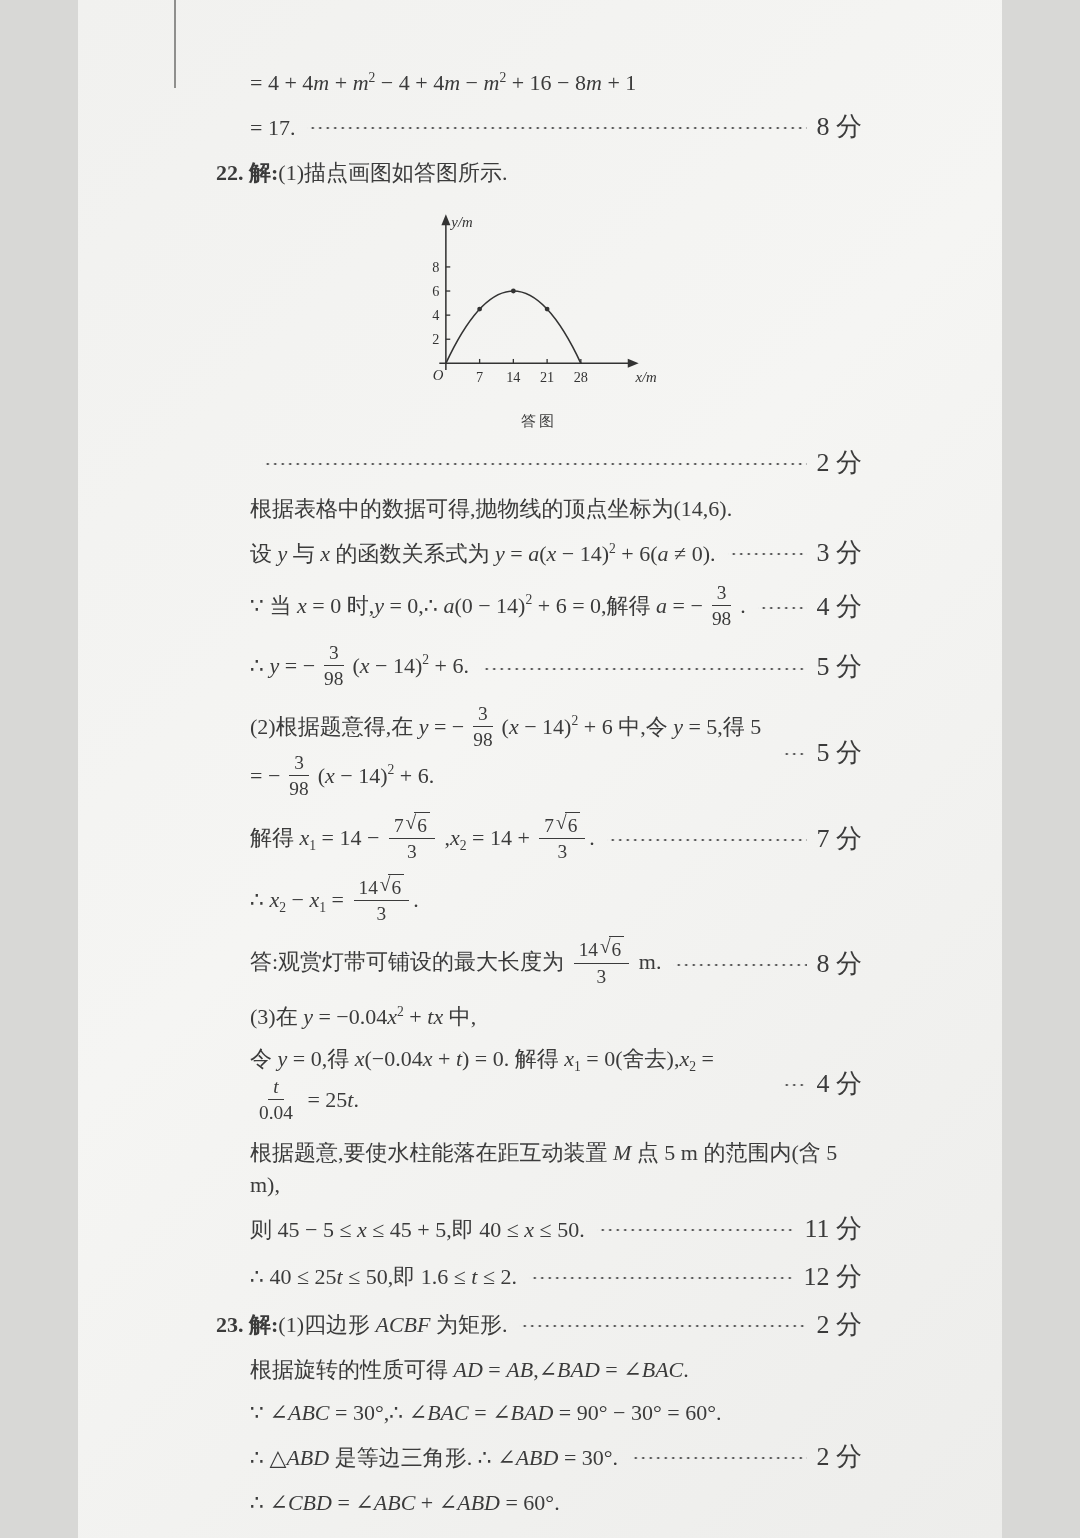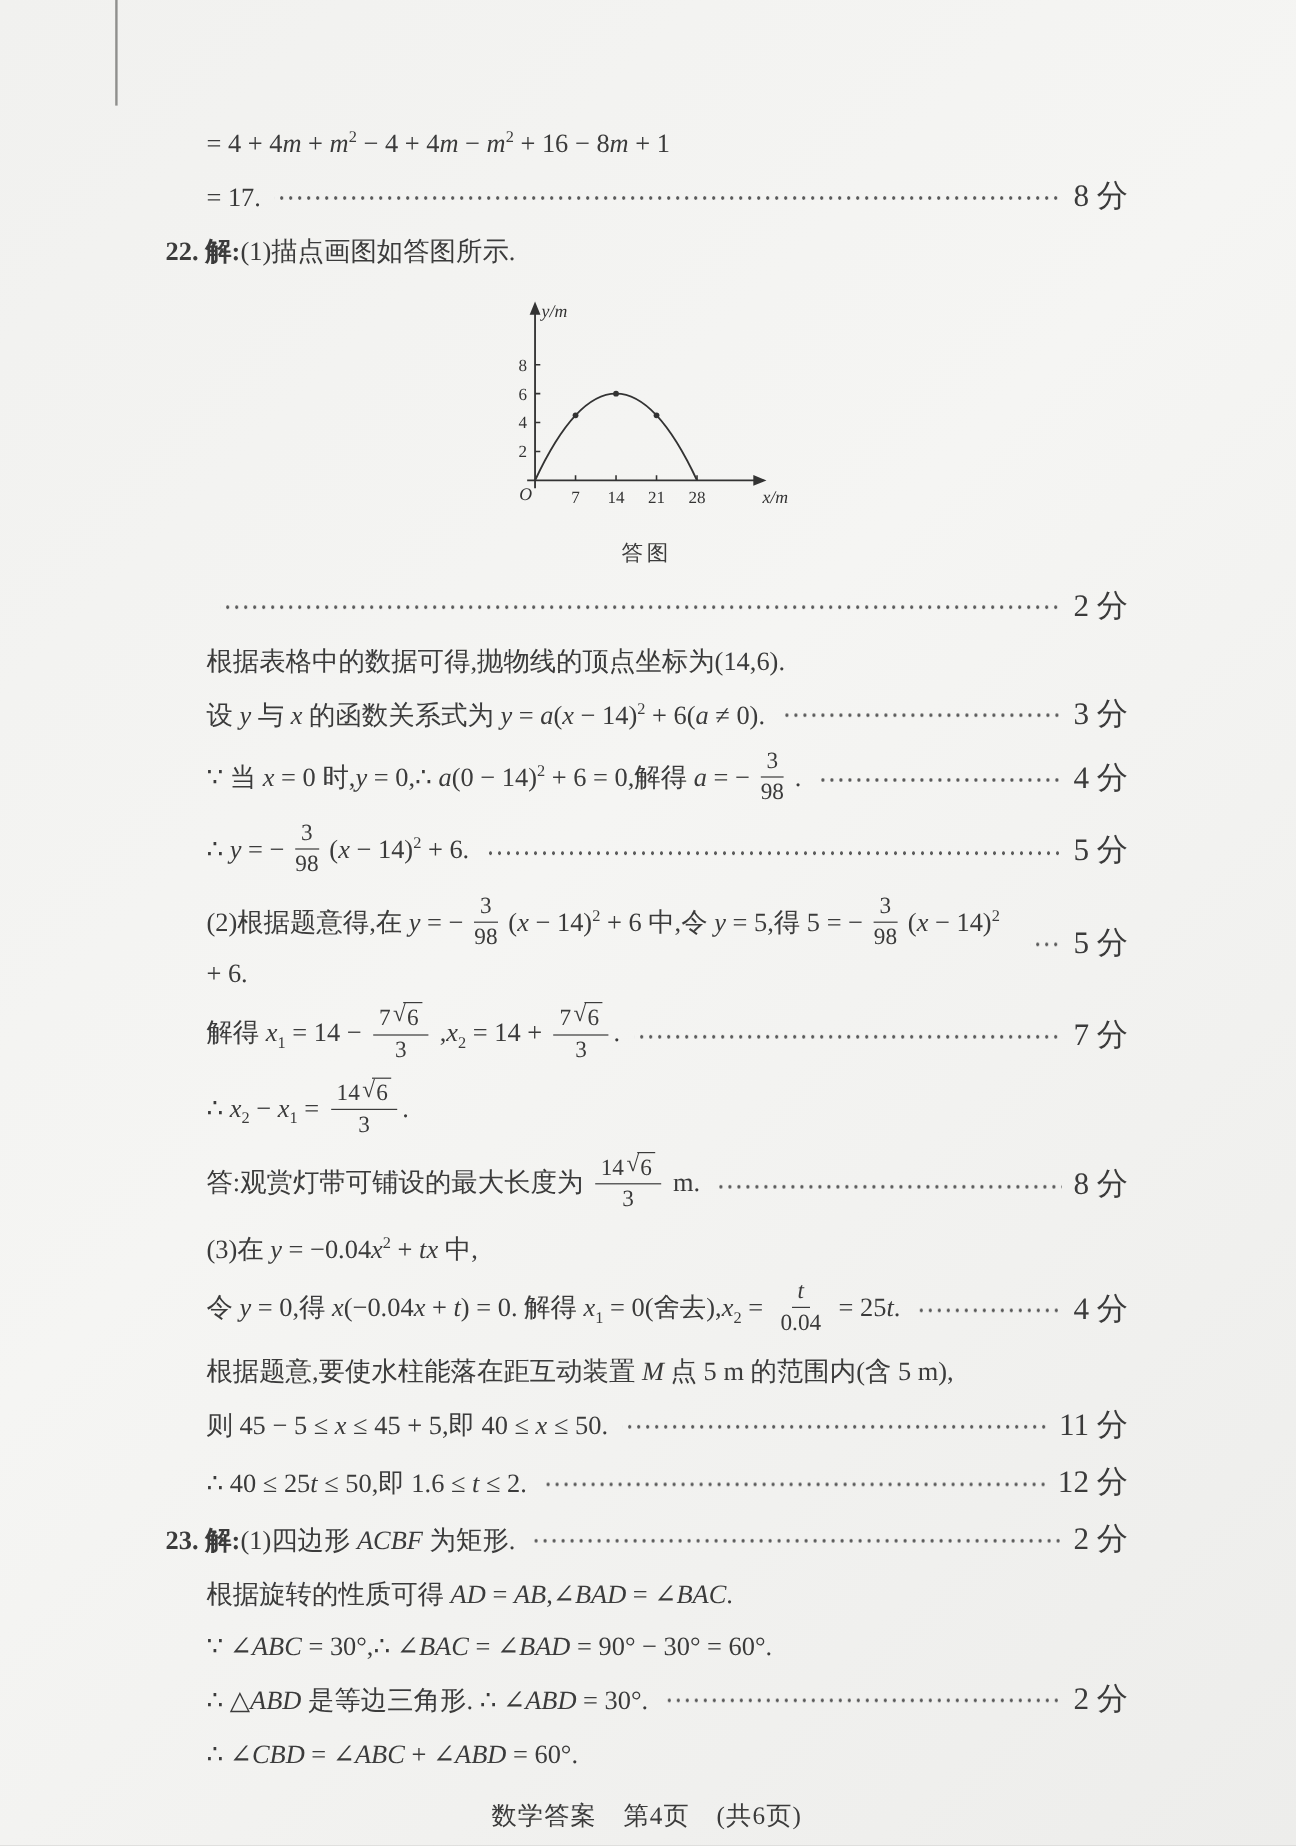--- a/index.html
+++ b/index.html
@@ -1,20 +1,20 @@
 <!DOCTYPE html>
 <html><head>
 <meta charset="utf-8">
 <style>
   html,body{margin:0;padding:0;background:#d8d8d6;}
   .page{
-    position:relative;width:1080px;height:1538px;margin:0 auto;overflow:hidden;
+    position:relative;width:924px;height:1538px;margin:0 auto;overflow:hidden;
     background:linear-gradient(135deg,#f1f1ef 0%,#f5f5f3 45%,#ededeb 100%);
     font-family:"Liberation Serif","DejaVu Serif","DejaVu Sans",serif;
-    color:#3b3b3b;box-sizing:border-box;padding:104px 140px 0 138px;
+    color:#3b3b3b;box-sizing:border-box;padding:67px 140px 0 138px;
   }
   .margin-mark{position:absolute;left:96px;top:0;width:2px;height:88px;background:#8f8f8d;}
   .line{display:flex;align-items:center;margin:0 0 11px 0;font-size:22px;line-height:1.42;}
   .line.indent .content-wrap{padding-left:34px;}
   .content-wrap{white-space:normal;}
   .leader{
     flex:1 1 auto;min-width:26px;height:20px;margin:0 10px 0 12px;align-self:center;
     background-image:radial-gradient(circle,#5a5a5a 1.3px,transparent 1.55px);
     background-size:7.5px 8px;background-repeat:repeat-x;background-position:2px 55%;
   }
@@ -24,21 +24,21 @@
   sup,sub{font-size:0.62em;}
   .frac{display:inline-flex;flex-direction:column;align-items:center;vertical-align:middle;
         margin:0 4px;font-size:0.88em;line-height:1.2;transform:translateY(-2px);}
   .frac .num{display:inline-flex;align-items:flex-end;padding:0 5px 1px;border-bottom:1.5px solid #3b3b3b;}
   .frac .den{display:inline-flex;padding:1px 5px 0;}
   .sqrt{display:inline-flex;align-items:flex-start;margin-left:2px;}
   .sqrt .rad{margin-right:-2px;transform:translateY(-1px);}
   .sqrt .radicand{border-top:1.4px solid #3b3b3b;padding:1px 3px 0;}
   figure.answer-figure{margin:4px auto 14px;width:300px;text-align:center;}
   figure.answer-figure svg{width:252px;height:auto;display:block;margin:0 auto;}
-  figcaption{font-size:18px;letter-spacing:3px;margin-top:2px;color:#3b3b3b;}
+  figcaption{font-size:15px;letter-spacing:3px;margin-top:2px;color:#3b3b3b;}
   .footer{margin-top:22px;text-align:center;font-size:21px;letter-spacing:1px;font-family:Liberation Serif, serif;}
 </style>
 </head>
 <body>
 
 <div class="page">
   <div class="margin-mark"></div>
 
   <div id="lines-top">
       <div class="line indent">

